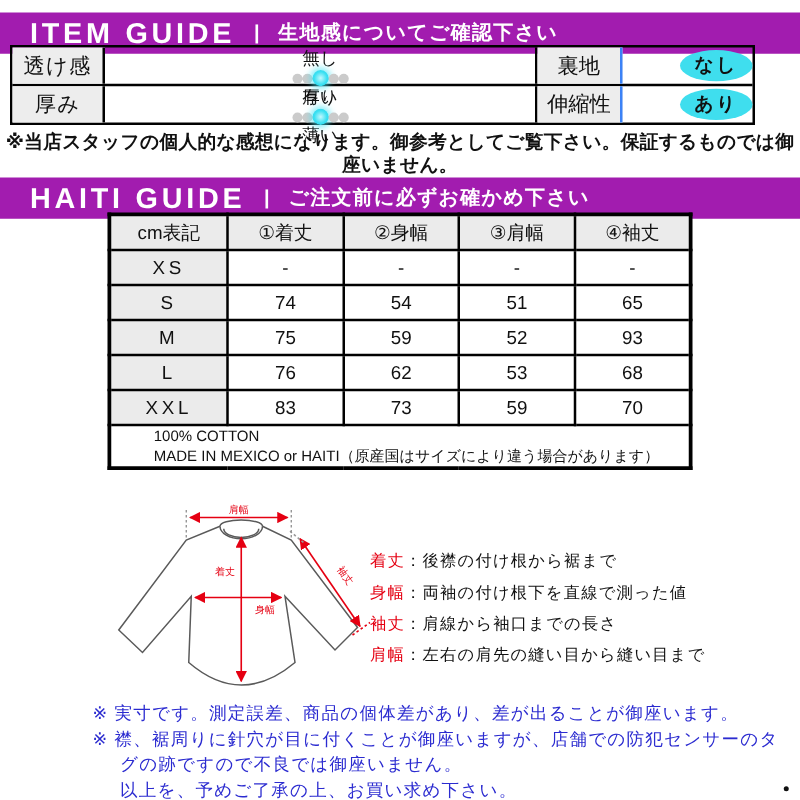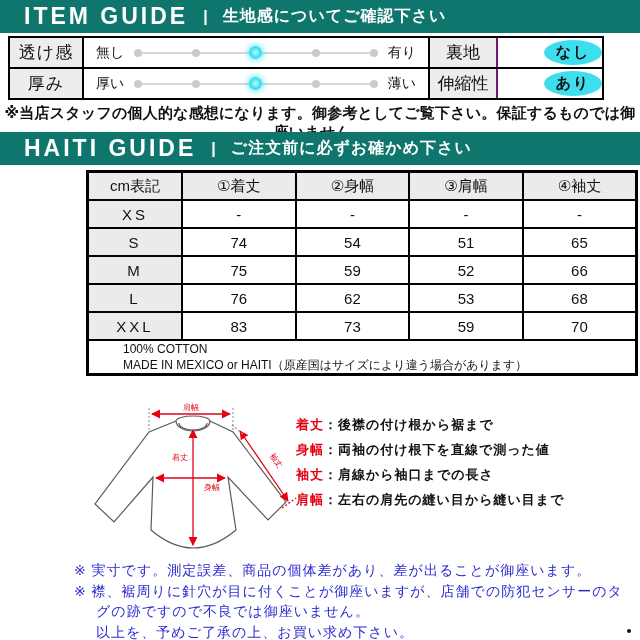--- a/index.html
+++ b/index.html
@@ -1,64 +1,64 @@
 <!DOCTYPE html>
 <html><head>
 <meta charset="utf-8">
 <style>
   html,body{margin:0;padding:0;background:#fff;}
   body{width:640px;height:640px;position:relative;overflow:hidden;
        font-family:"Liberation Sans","DejaVu Sans",sans-serif;color:#111;}
 
   
-  .bar{position:absolute;left:0;width:640px;height:33px;background:#0f766e;color:#fff;
-       display:flex;align-items:center;padding-left:24px;box-sizing:border-box;}
+  .bar{position:absolute;left:0;width:640px;height:33px;background:#a21caf;color:#fff;
+       display:flex;align-items:center;padding-left:24px;box-sizing:border-box;margin-top:10px;}
   .bar .title{font-size:23px;font-weight:bold;letter-spacing:3px;}
   .bar .sep{margin:0 15px;font-size:16px;font-weight:bold;}
   .bar .sub{font-size:16px;font-weight:bold;letter-spacing:1px;font-family:Liberation Mono, monospace;}
   #bar-item{top:0;}
   #bar-size{top:132px;}
 
   
   .item-table{position:absolute;top:36px;left:8px;width:596px;border:2px solid #000;box-sizing:border-box;}
   .it-row{display:flex;height:29px;}
   .it-row + .it-row{border-top:2px solid #000;}
   .it-label{width:72px;background:#ededed;border-right:2px solid #000;
             display:flex;align-items:center;justify-content:center;font-size:17px;letter-spacing:1px;}
   .it-slider{width:346px;border-right:2px solid #000;display:flex;align-items:center;
-             padding:0 12px;box-sizing:border-box;font-size:14px;}
-  .it-attr{width:66px;background:#ededed;border-right:2px solid #701a75;
+             padding:0 12px;box-sizing:border-box;font-size:14px;flex-direction:column;}
+  .it-attr{width:66px;background:#ededed;border-right:2px solid #3b82f6;
            display:flex;align-items:center;justify-content:center;font-size:17px;}
   .it-value{flex:1;display:flex;align-items:center;justify-content:flex-end;}
   .track{flex:1;height:13px;position:relative;margin:0 10px;display:flex;
          align-items:center;justify-content:space-between;}
   .track::before{content:"";position:absolute;left:4px;right:4px;top:50%;margin-top:-1px;
                  height:2px;background:#d6d6d6;}
   .dot{width:8px;height:8px;border-radius:50%;background:#cbcbcb;position:relative;}
   .dot.active{width:13px;height:13px;
               background:radial-gradient(circle,#c2f8fe 0%,#3ae0f2 55%,#27d2e9 100%);
               box-shadow:0 0 5px 2px rgba(80,230,245,.7);}
   .badge{width:58px;height:25px;border-radius:50%;background:#3fdeee;font-size:15px;
          font-weight:bold;display:flex;align-items:center;justify-content:center;letter-spacing:2px;}
 
   .staff-note{position:absolute;top:104px;left:0;width:640px;text-align:center;
               font-size:15px;font-weight:600;letter-spacing:.2px;}
 
   
-  .size-table{position:absolute;top:170px;left:86px;width:552px;border-collapse:collapse;
+  .size-table{position:absolute;top:170px;left:86px;width:468px;border-collapse:collapse;
               table-layout:fixed;border:3px solid #000;}
   .size-table th,.size-table td{border:2px solid #000;height:26px;text-align:center;
               font-size:15px;font-weight:normal;padding:0;}
   .size-table .gray{background:#ebebeb;}
   .size-table .sz{letter-spacing:3px;}
   .size-table td.mat{height:32px;text-align:left;padding-left:34px;font-size:12px;line-height:1.35;}
 
   
   .diagram-svg{position:absolute;top:400px;left:62px;}
-  .legend{position:absolute;top:412px;left:296px;font-size:13px;line-height:25px;letter-spacing:1px;font-weight:bold;}
+  .legend{position:absolute;top:436px;left:296px;font-size:13px;line-height:25px;letter-spacing:1px;}
   .legend .term{color:#e50012;}
   .legend .desc{color:#111;}
 
   
   .blue-notes{position:absolute;top:560px;left:74px;color:#2b2bd0;font-size:14px;
               line-height:20.5px;letter-spacing:1px;}
   .blue-notes .indent{padding-left:22px;}
 
   .stray-dot{position:absolute;top:629px;left:627px;width:4px;height:4px;border-radius:50%;background:#111;}
 </style>
@@ -139,21 +139,21 @@
     <td>74</td>
     <td>54</td>
     <td>51</td>
     <td>65</td>
   </tr>
   <tr>
     <td class="gray sz">M</td>
     <td>75</td>
     <td>59</td>
     <td>52</td>
-    <td>66</td>
+    <td>93</td>
   </tr>
   <tr>
     <td class="gray sz">L</td>
     <td>76</td>
     <td>62</td>
     <td>53</td>
     <td>68</td>
   </tr>
   <tr>
     <td class="gray sz">XXL</td>

